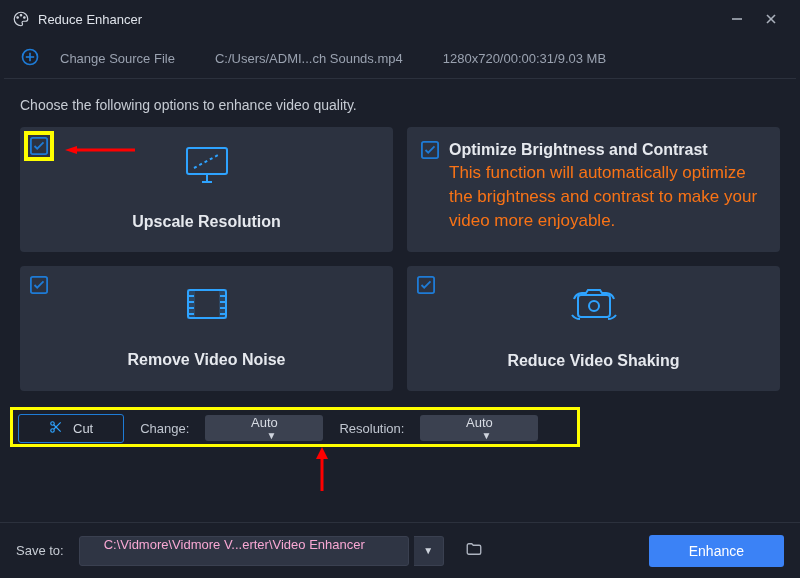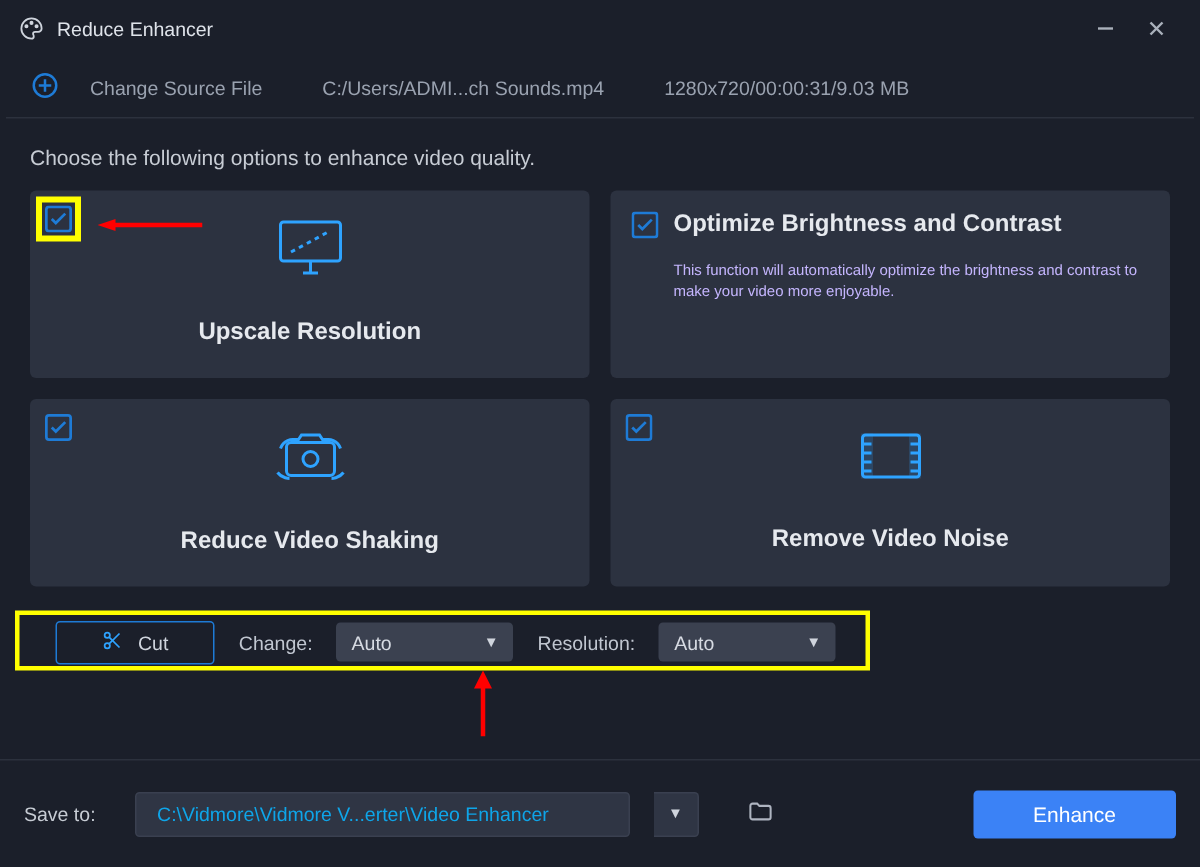--- a/index.html
+++ b/index.html
@@ -81,21 +81,21 @@
     color: #e6e9ee;
     margin-top: 24px;
   }
   .card.optim .head {
     display: flex; align-items: flex-start; gap: 10px;
   }
   .card.optim .opt-title {
     font-size: 16px; font-weight: 700; color: #e6e9ee;
   }
   .card.optim .desc {
-    margin-top: 15px; color: #c4b5fd; font-size: 10px; line-height: 1.4;
+    margin-top: 2px; color: #f97316; font-size: 17px; line-height: 1.4;
     padding-left: 28px;
   }
 
   
   .yellow-box-1 {
     position: absolute;
     top: 4px; left: 4px;
     width: 30px; height: 30px;
     border: 4px solid #ffff00;
     pointer-events: none;
@@ -123,32 +123,33 @@
     height: 30px;
   }
   .cut-btn {
     display: flex; align-items: center; justify-content: center;
     gap: 10px;
     border: 1px solid #1e7bd6;
     border-radius: 3px;
     padding: 5px 30px;
     color: #cfd4dd;
     cursor: pointer;
-    margin-left: 23px;
+    margin-left: 4px;
   }
   .lbl { color: #c0c6d0; }
   .dropdown {
     background: #3b4150;
     border-radius: 3px;
     height: 26px;
     display: flex; align-items: center; justify-content: space-between;
     padding: 0 10px;
     min-width: 118px;
     color: #d7dbe3;
     cursor: pointer;
+    flex-direction: column;
   }
   .dropdown .tri { margin-left: 14px; color: #cfd4dd; font-size: 10px; }
   .preview-btn {
     margin-left: auto;
     margin-right: 6px;
     border: 1px solid #1e7bd6;
     color: #3ea0ff;
     background: transparent;
     border-radius: 3px;
     padding: 6px 24px;
@@ -159,35 +160,35 @@
     position: absolute;
     left: 302px; top: 34px;
     width: 12px; height: 44px;
     pointer-events: none;
   }
 
   
   .footer {
     position: absolute;
     bottom: 0; left: 0; right: 0;
-    height: 72px;
+    height: 56px;
     border-top: 1px solid #2c313d;
     display: flex; align-items: center;
     padding: 0 16px;
-    gap: 26px;
+    gap: 15px;
   }
   .save-lbl { color: #c7ccd4; }
   .path-box {
     background: #2f3544;
     border: 1px solid #3a4050;
     border-radius: 3px;
     height: 30px;
-    display: flex; align-items: center;
-    padding: 0 14px;
-    color: #0ea5e9;
+    display: flex; 
+    padding: 0 24px;
+    color: #f9a8d4;
     width: 330px;
   }
   .path-dd {
     background: #2f3544;
     border: 1px solid #3a4050;
     border-left: none;
     height: 30px; width: 30px;
     display: flex; align-items: center; justify-content: center;
     border-radius: 0 3px 3px 0;
     cursor: pointer;
@@ -297,56 +298,56 @@
 
   <div class="card big">
     <span class="chk">
       <svg viewBox="0 0 20 20">
           <rect x="1" y="1" width="18" height="18" rx="2" fill="none" stroke="#1e7bd6" stroke-width="2"></rect>
           <path d="M5 10l3 3 7-7" stroke="#1e7bd6" stroke-width="2" fill="none"></path>
         </svg>
     </span>
     <div class="content">
       <span>
-        <svg width="56" height="42" viewBox="0 0 56 42" fill="none" stroke="#2ea3ff" stroke-width="2">
-          <path d="M8 16c2-6 8-6 8-6h4l2-3h12l2 3h4c0 0 6 0 8 6"></path>
-          <rect x="12" y="12" width="32" height="22" rx="3"></rect>
-          <circle cx="28" cy="23" r="5"></circle>
-          <path d="M6 32c3 4 8 4 8 4"></path>
-            <path d="M50 32c-3 4-8 4-8 4"></path>
-        </svg>
-      </span>
-      <div class="caption">Reduce Video Shaking</div>
-    </div>
-  </div>
-
-  <div class="card big">
-    <span class="chk">
-      <svg viewBox="0 0 20 20">
-          <rect x="1" y="1" width="18" height="18" rx="2" fill="none" stroke="#1e7bd6" stroke-width="2"></rect>
-          <path d="M5 10l3 3 7-7" stroke="#1e7bd6" stroke-width="2" fill="none"></path>
-        </svg>
-    </span>
-    <div class="content">
-      <span>
         <svg width="50" height="40" viewBox="0 0 50 40" fill="none" stroke="#2ea3ff" stroke-width="2">
           <rect x="6" y="6" width="38" height="28" rx="2"></rect>
           <rect x="6" y="6" width="6" height="28" fill="#2ea3ff" opacity=".18"></rect>
           <rect x="38" y="6" width="6" height="28" fill="#2ea3ff" opacity=".18"></rect>
           <line x1="6" y1="12" x2="12" y2="12"></line>
             <line x1="6" y1="18" x2="12" y2="18"></line>
             <line x1="6" y1="24" x2="12" y2="24"></line>
             <line x1="6" y1="30" x2="12" y2="30"></line>
           <line x1="38" y1="12" x2="44" y2="12"></line>
             <line x1="38" y1="18" x2="44" y2="18"></line>
             <line x1="38" y1="24" x2="44" y2="24"></line>
             <line x1="38" y1="30" x2="44" y2="30"></line>
         </svg>
       </span>
       <div class="caption">Remove Video Noise</div>
+    </div>
+  </div>
+
+  <div class="card big">
+    <span class="chk">
+      <svg viewBox="0 0 20 20">
+          <rect x="1" y="1" width="18" height="18" rx="2" fill="none" stroke="#1e7bd6" stroke-width="2"></rect>
+          <path d="M5 10l3 3 7-7" stroke="#1e7bd6" stroke-width="2" fill="none"></path>
+        </svg>
+    </span>
+    <div class="content">
+      <span>
+        <svg width="56" height="42" viewBox="0 0 56 42" fill="none" stroke="#2ea3ff" stroke-width="2">
+          <path d="M8 16c2-6 8-6 8-6h4l2-3h12l2 3h4c0 0 6 0 8 6"></path>
+          <rect x="12" y="12" width="32" height="22" rx="3"></rect>
+          <circle cx="28" cy="23" r="5"></circle>
+          <path d="M6 32c3 4 8 4 8 4"></path>
+            <path d="M50 32c-3 4-8 4-8 4"></path>
+        </svg>
+      </span>
+      <div class="caption">Reduce Video Shaking</div>
     </div>
   </div>
 
 </div>
 
 <div class="controls-wrap">
   <span class="yellow-box-2"></span>
   <div class="controls">
     <div class="cut-btn">
       <span>

